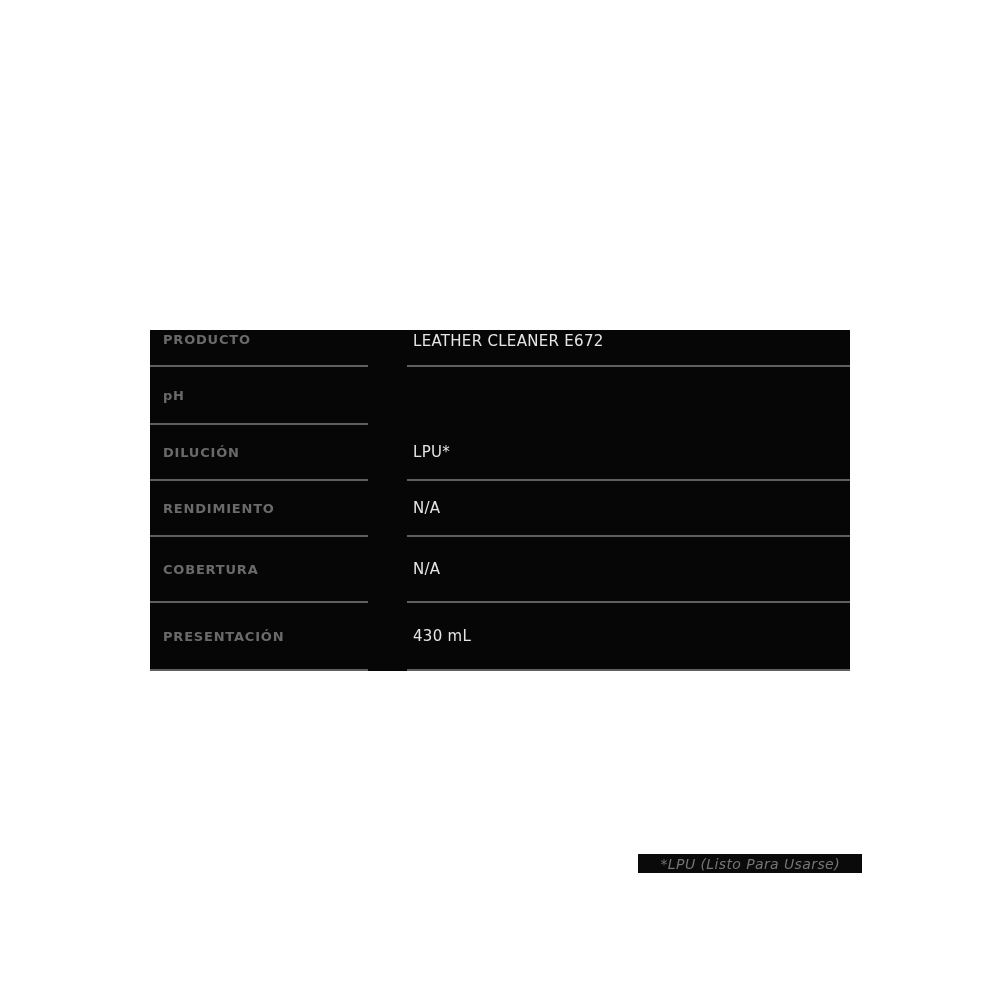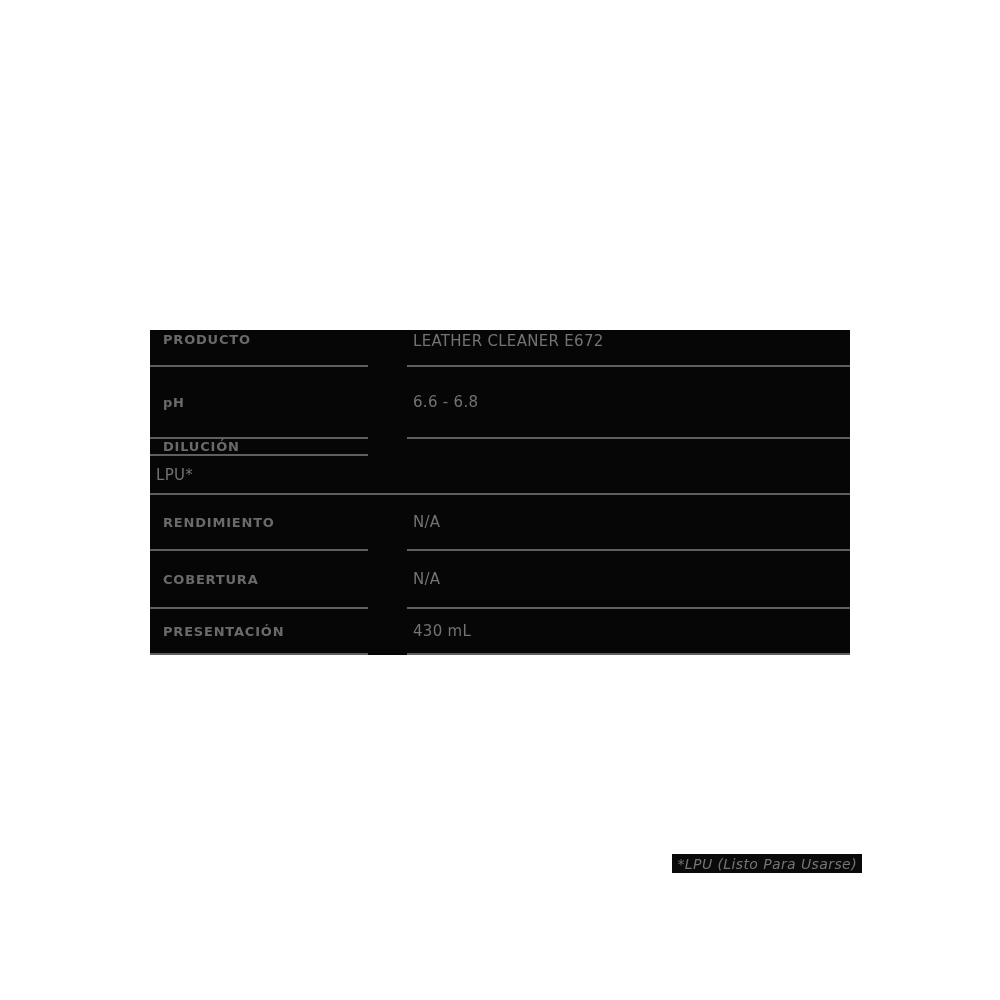--- a/index.html
+++ b/index.html
@@ -19,25 +19,25 @@
   
   .spec-table {
     position: absolute;
     left: 150px;
     top: 330px;
     width: 700px;
     background: #060606;
   }
   .spec-row { display: flex; }
   .spec-row.r1 { height: 37px; border-radius: 18px; }
-  .spec-row.r2 { height: 72px; }
-  .spec-row.r3 { height: 56px; flex-direction: column; }
+  .spec-row.r2 { height: 58px; }
+  .spec-row.r3 { height: 56px; }
   .spec-row.r4 { height: 56px; }
-  .spec-row.r5 { height: 58px; }
-  .spec-row.r6 { height: 46px; }
+  .spec-row.r5 { height: 66px; }
+  .spec-row.r6 { height: 68px; }
 
   .cell-label {
     width: 218px;
     box-sizing: border-box;
     padding-left: 13px;
     display: flex;
     align-items: center;
     border-bottom: 2px solid #5f5f5f;
     color: #6a6a6a;
     font-weight: bold;
@@ -45,41 +45,41 @@
     letter-spacing: 0.8px;
   }
   .cell-gap { width: 39px; }
   .cell-value {
     flex: 1;
     box-sizing: border-box;
     padding-left: 6px;
     display: flex;
     align-items: center;
     border-bottom: 2px solid #5f5f5f;
-    color: #737373;
+    color: #e5e5e5;
     font-size: 15px;
     letter-spacing: 0.3px;
   }
   
   .spec-row.r1 .cell-label,
   .spec-row.r1 .cell-value {
     align-items: flex-start;
     padding-top: 2px;
   }
 
   
   .footnote-bar {
     position: absolute;
     top: 854px;
     right: 138px;
     height: 19px;
     background: #0a0a0a;
     display: flex;
     align-items: center;
-    padding: 0 5px;
+    padding: 0 22px;
   }
   .footnote-text {
     font-style: italic;
     font-size: 14px;
     color: #757575;
     letter-spacing: 0.4px;
     white-space: nowrap;
   }
   .website {
     position: absolute;
@@ -101,21 +101,20 @@
 
     <div class="spec-row r1">
       <div class="cell-label">PRODUCTO</div>
       <div class="cell-gap"></div>
       <div class="cell-value">LEATHER CLEANER E672</div>
     </div>
 
     <div class="spec-row r2">
       <div class="cell-label">pH</div>
       <div class="cell-gap"></div>
-      <div class="cell-value">6.6 - 6.8</div>
     </div>
 
     <div class="spec-row r3">
       <div class="cell-label">DILUCIÓN</div>
       <div class="cell-gap"></div>
       <div class="cell-value">LPU*</div>
     </div>
 
     <div class="spec-row r4">
       <div class="cell-label">RENDIMIENTO</div>

